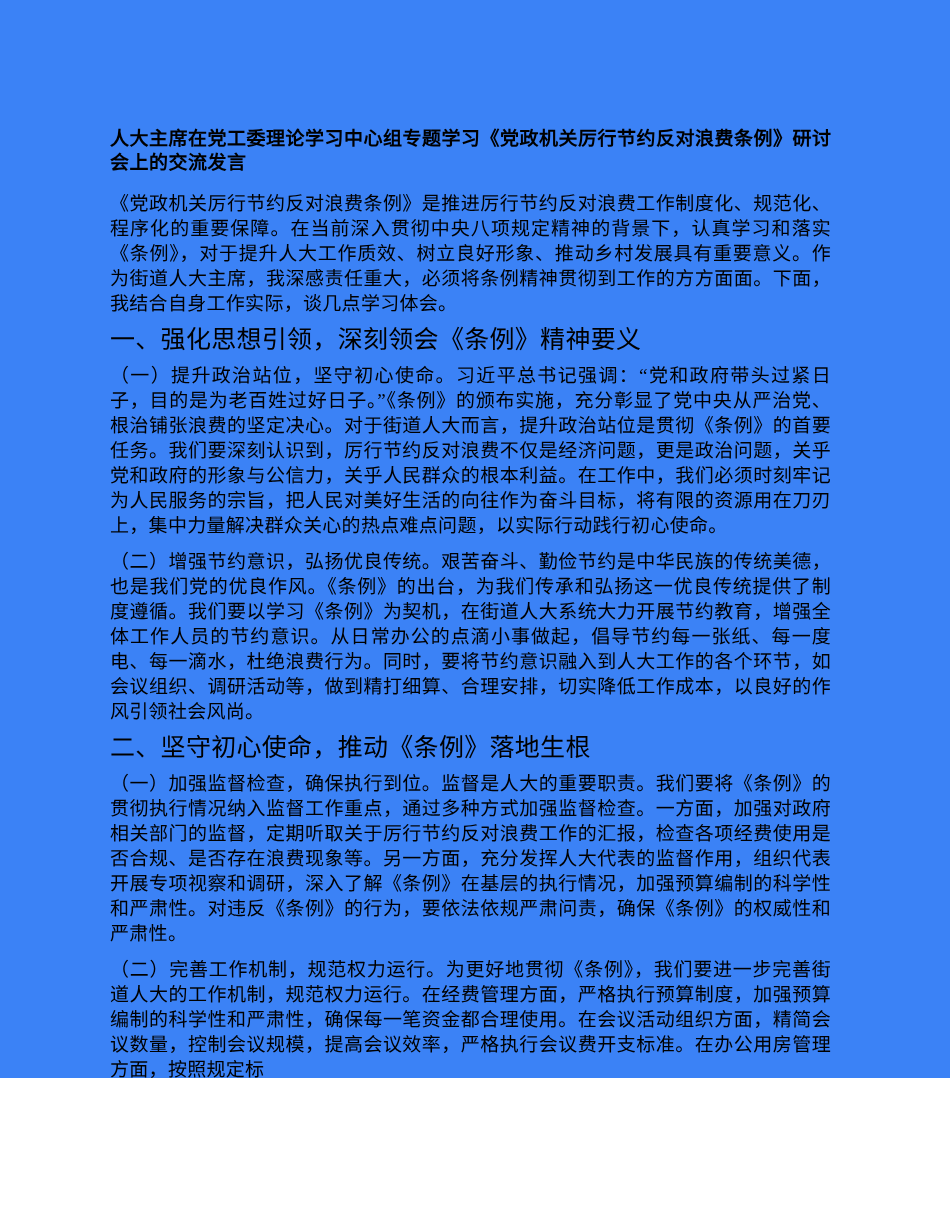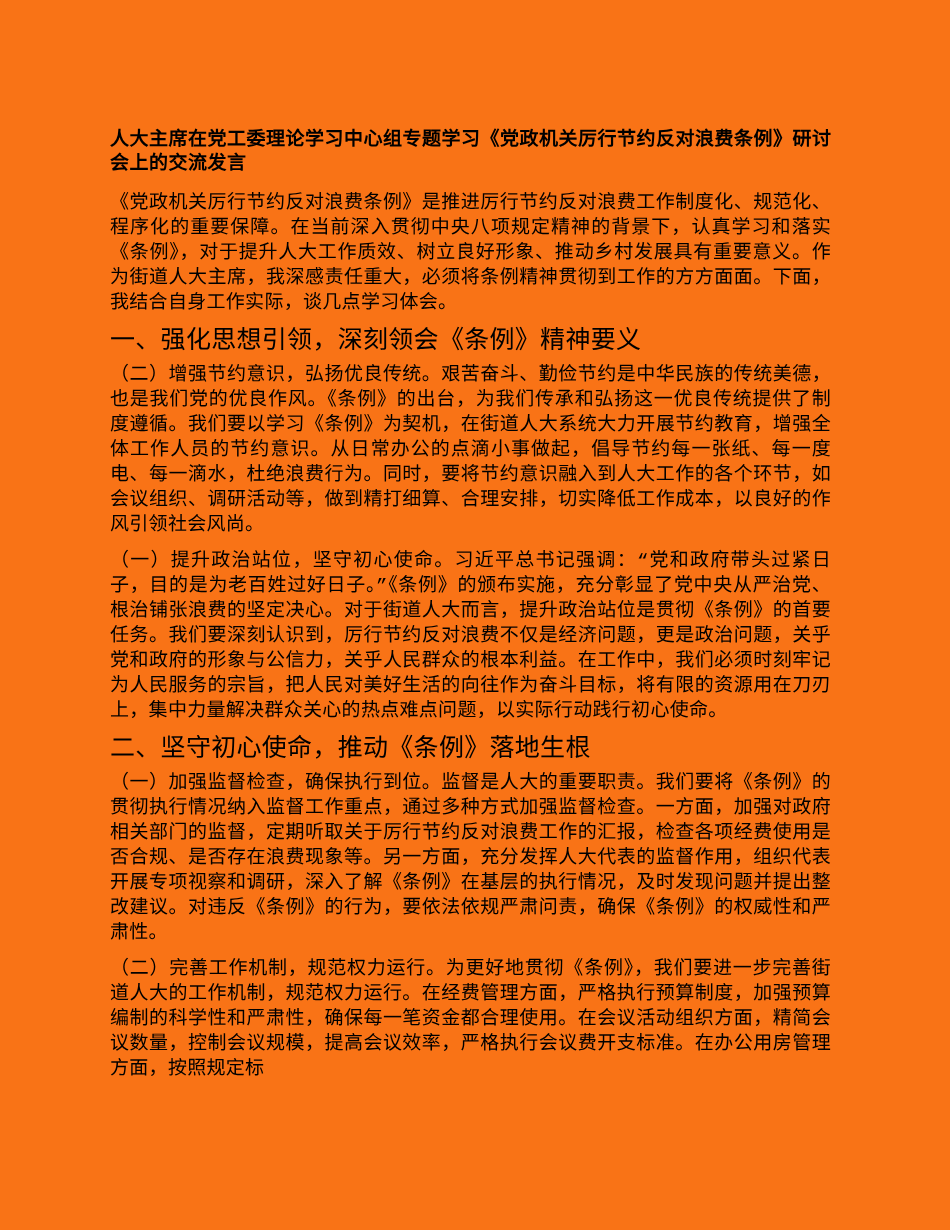--- a/index.html
+++ b/index.html
@@ -8,24 +8,24 @@
   }
   body {
     width: 950px;
     height: 1230px;
     background: #ffffff;
     overflow: hidden;
   }
   .doc-page {
     box-sizing: border-box;
     width: 950px;
-    height: 1230px;
+    height: 1078px;
     padding: 127px 103px 40px 110px;
     color: #000000;
-    background: #f97316;
+    background: #3b82f6;
     font-family: "Liberation Serif", "DejaVu Serif", serif;
     font-size: 19px;
     line-height: 25px;
   }
   .doc-title {
     margin: 0 0 16px 0;
     font-family: "Liberation Sans", "DejaVu Sans", sans-serif;
     font-size: 19px;
     line-height: 24px;
     font-weight: bold;
@@ -35,21 +35,20 @@
   }
   .salutation {
     margin: 0 0 11px 0;
     text-align: left;
   }
   .para {
     margin: 0 16px 11px 0;
     text-align: justify;
     text-justify: inter-character;
     letter-spacing: 0.3px;
-    font-family: Liberation Mono, monospace;
   }
   .section-heading {
     margin: 0 0 11px 0;
     font-size: 25px;
     line-height: 25px;
     font-weight: normal;
     text-align: left;
     letter-spacing: 0.3px;
   }
   .para:last-child {
@@ -61,24 +60,24 @@
 
 <div class="doc-page">
 
   <h1 class="doc-title">人大主席在党工委理论学习中心组专题学习《党政机关厉行节约反对浪费条例》研讨会上的交流发言</h1>
 
 
   <p class="para">《党政机关厉行节约反对浪费条例》是推进厉行节约反对浪费工作制度化、规范化、程序化的重要保障。在当前深入贯彻中央八项规定精神的背景下，认真学习和落实《条例》，对于提升人大工作质效、树立良好形象、推动乡村发展具有重要意义。作为街道人大主席，我深感责任重大，必须将条例精神贯彻到工作的方方面面。下面，我结合自身工作实际，谈几点学习体会。</p>
 
   <h2 class="section-heading">一、强化思想引领，深刻领会《条例》精神要义</h2>
 
+  <p class="para">（一）提升政治站位，坚守初心使命。习近平总书记强调：“党和政府带头过紧日子，目的是为老百姓过好日子。”《条例》的颁布实施，充分彰显了党中央从严治党、根治铺张浪费的坚定决心。对于街道人大而言，提升政治站位是贯彻《条例》的首要任务。我们要深刻认识到，厉行节约反对浪费不仅是经济问题，更是政治问题，关乎党和政府的形象与公信力，关乎人民群众的根本利益。在工作中，我们必须时刻牢记为人民服务的宗旨，把人民对美好生活的向往作为奋斗目标，将有限的资源用在刀刃上，集中力量解决群众关心的热点难点问题，以实际行动践行初心使命。</p>
+
   <p class="para">（二）增强节约意识，弘扬优良传统。艰苦奋斗、勤俭节约是中华民族的传统美德，也是我们党的优良作风。《条例》的出台，为我们传承和弘扬这一优良传统提供了制度遵循。我们要以学习《条例》为契机，在街道人大系统大力开展节约教育，增强全体工作人员的节约意识。从日常办公的点滴小事做起，倡导节约每一张纸、每一度电、每一滴水，杜绝浪费行为。同时，要将节约意识融入到人大工作的各个环节，如会议组织、调研活动等，做到精打细算、合理安排，切实降低工作成本，以良好的作风引领社会风尚。</p>
-
-  <p class="para">（一）提升政治站位，坚守初心使命。习近平总书记强调：“党和政府带头过紧日子，目的是为老百姓过好日子。”《条例》的颁布实施，充分彰显了党中央从严治党、根治铺张浪费的坚定决心。对于街道人大而言，提升政治站位是贯彻《条例》的首要任务。我们要深刻认识到，厉行节约反对浪费不仅是经济问题，更是政治问题，关乎党和政府的形象与公信力，关乎人民群众的根本利益。在工作中，我们必须时刻牢记为人民服务的宗旨，把人民对美好生活的向往作为奋斗目标，将有限的资源用在刀刃上，集中力量解决群众关心的热点难点问题，以实际行动践行初心使命。</p>
 
 
   <h2 class="section-heading">二、坚守初心使命，推动《条例》落地生根</h2>
 
-  <p class="para">（一）加强监督检查，确保执行到位。监督是人大的重要职责。我们要将《条例》的贯彻执行情况纳入监督工作重点，通过多种方式加强监督检查。一方面，加强对政府相关部门的监督，定期听取关于厉行节约反对浪费工作的汇报，检查各项经费使用是否合规、是否存在浪费现象等。另一方面，充分发挥人大代表的监督作用，组织代表开展专项视察和调研，深入了解《条例》在基层的执行情况，及时发现问题并提出整改建议。对违反《条例》的行为，要依法依规严肃问责，确保《条例》的权威性和严肃性。</p>
+  <p class="para">（一）加强监督检查，确保执行到位。监督是人大的重要职责。我们要将《条例》的贯彻执行情况纳入监督工作重点，通过多种方式加强监督检查。一方面，加强对政府相关部门的监督，定期听取关于厉行节约反对浪费工作的汇报，检查各项经费使用是否合规、是否存在浪费现象等。另一方面，充分发挥人大代表的监督作用，组织代表开展专项视察和调研，深入了解《条例》在基层的执行情况，加强预算编制的科学性和严肃性。对违反《条例》的行为，要依法依规严肃问责，确保《条例》的权威性和严肃性。</p>
 
   <p class="para">（二）完善工作机制，规范权力运行。为更好地贯彻《条例》，我们要进一步完善街道人大的工作机制，规范权力运行。在经费管理方面，严格执行预算制度，加强预算编制的科学性和严肃性，确保每一笔资金都合理使用。在会议活动组织方面，精简会议数量，控制会议规模，提高会议效率，严格执行会议费开支标准。在办公用房管理方面，按照规定标</p>
 
 </div>
 
 </body></html>

